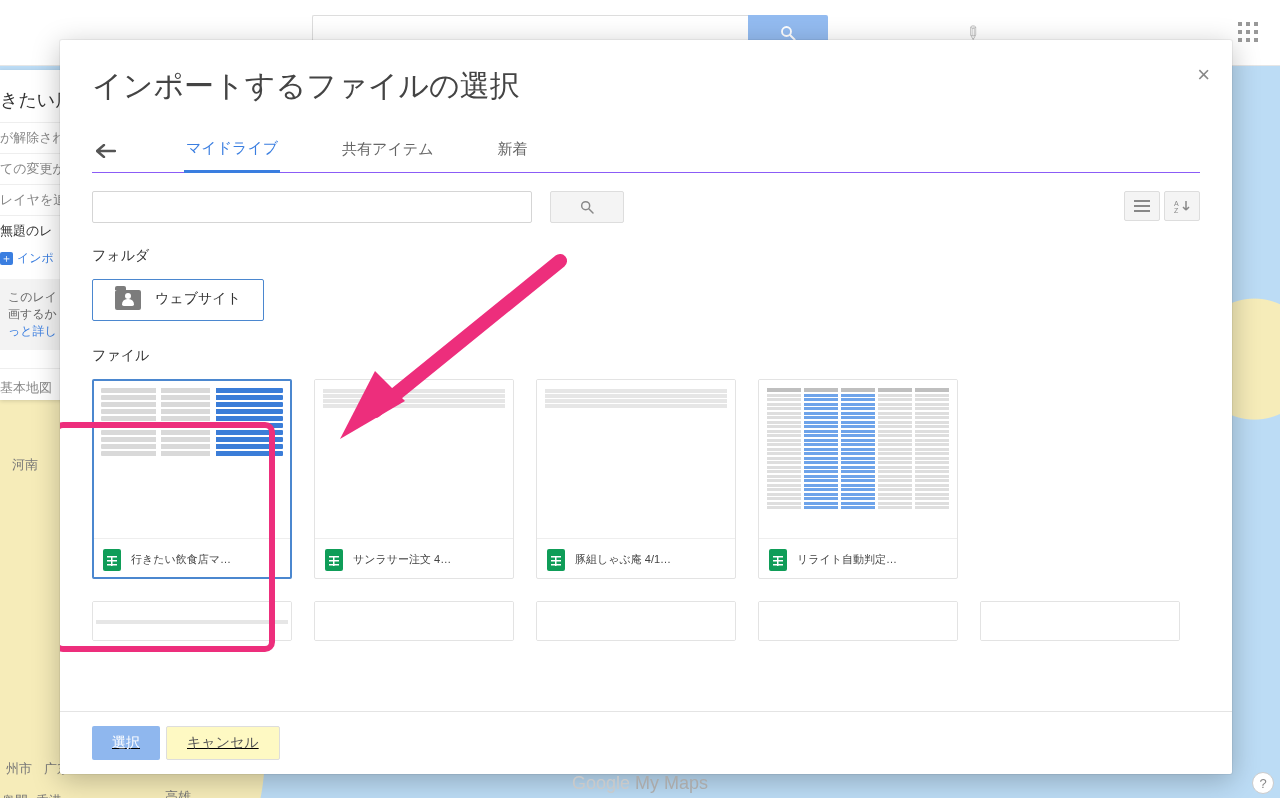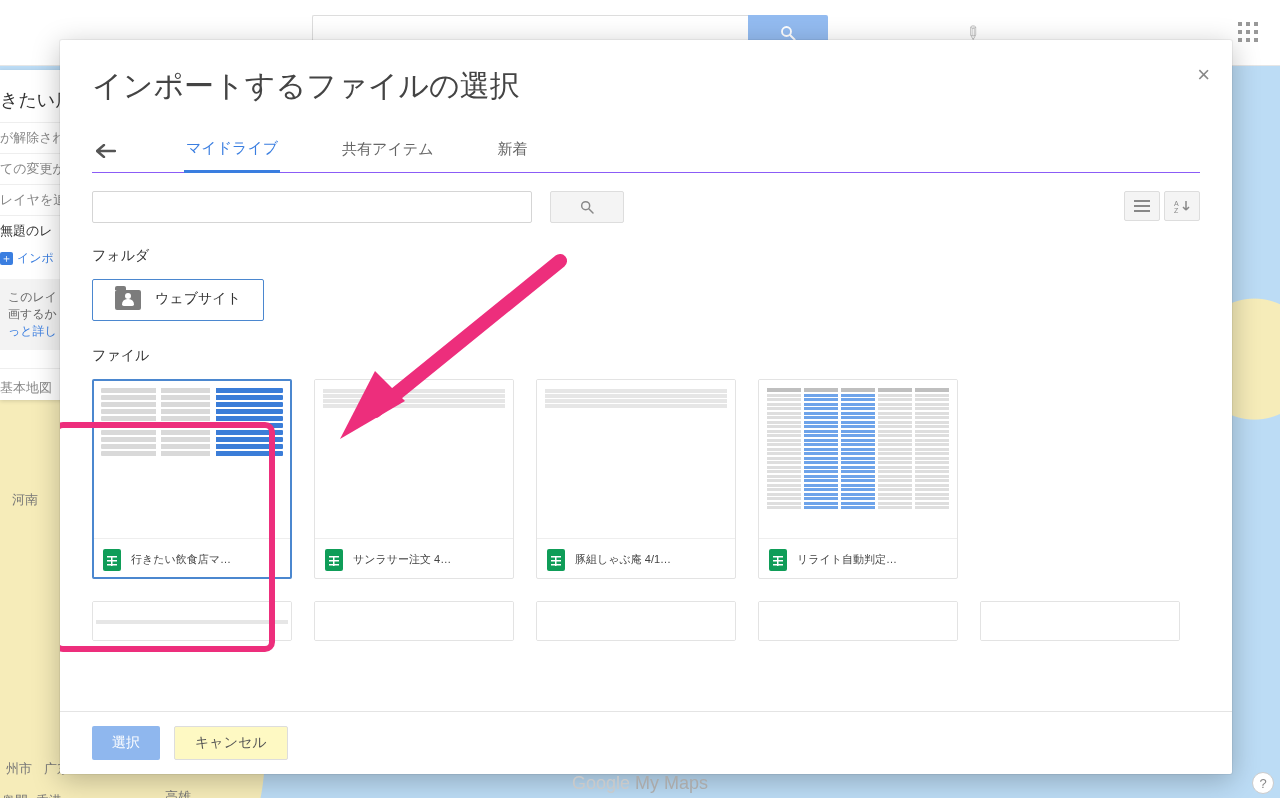--- a/index.html
+++ b/index.html
@@ -113,42 +113,42 @@
 
   .file-tile.selected { outline:2px solid #4b87cf; outline-offset:-2px;}
   .highlight-box { position:absolute; border:6px solid #ed2e7c; border-radius:10px; pointer-events:none; }
 
   
   .files-grid.peek .file-tile{height:40px;}
   .files-grid.peek .file-tile .thumb{height:40px;padding:3px;display:flex;align-items:center;justify-content:center;}
   .files-grid.peek{margin-top:22px;}
 
   .dialog-footer {
-    border-top:1px solid #e4e4e4; padding:14px 32px; display:flex; gap:14px;
+    border-top:1px solid #e4e4e4; padding:14px 32px; display:flex; gap:6px;text-decoration:underline;
   }
   .btn { height:34px; padding:0 20px; border-radius:2px; font-size:14px; display:inline-flex; align-items:center; cursor:pointer;}
   .btn-primary { background:#8fb7ee; color:#fff; }
   .btn-default { background:#fef9c3; border:1px solid #ddd; color:#555;}
 
   
   .annotation-arrow { position:absolute; pointer-events:none; }
 
   .watermark { position:absolute; bottom:4px; left:50%; transform:translateX(-50%); font-size:18px; color:#aaa;text-align:right;}
   .watermark .g1{color:#c9c9c9;}
   .help-badge{position:absolute;right:6px;bottom:4px;width:22px;height:22px;border-radius:50%;background:#fff;border:1px solid #ccc;color:#888;font-size:13px;display:flex;align-items:center;justify-content:center;}
 
   svg{display:block;}
 </style>
 </head>
 <body>
 
 <div class="map-bg"></div>
 
 <div id="bg-labels">
-    <div class="map-label" style="left: 12px; top: 456px; margin-top: 35px;">河南</div>
+    <div class="map-label" style="left: 12px; top: 456px;">河南</div>
     <div class="map-label" style="left: 6px; top: 760px;">州市</div>
     <div class="map-label" style="left: 44px; top: 760px;">广东</div>
     <div class="map-label" style="left: 2px; top: 792px;">奥門</div>
     <div class="map-label" style="left: 36px; top: 792px;">香港</div>
     <div class="map-label" style="left: 165px; top: 788px;">高雄</div>
   </div>
 
 <div class="topbar">
   <div class="top-search">
     <div class="top-search-input" title=""></div>

